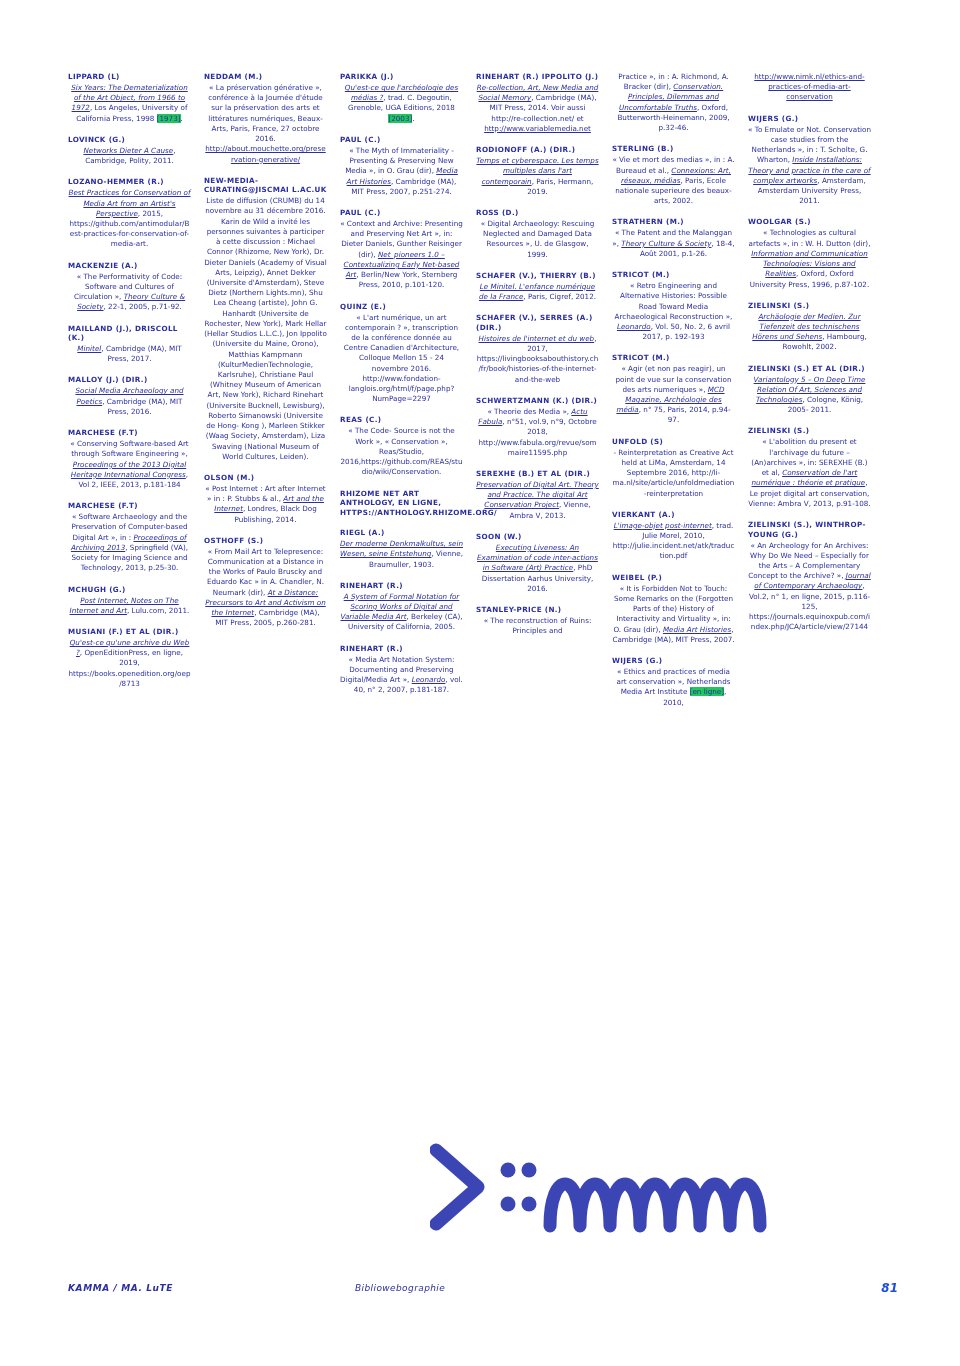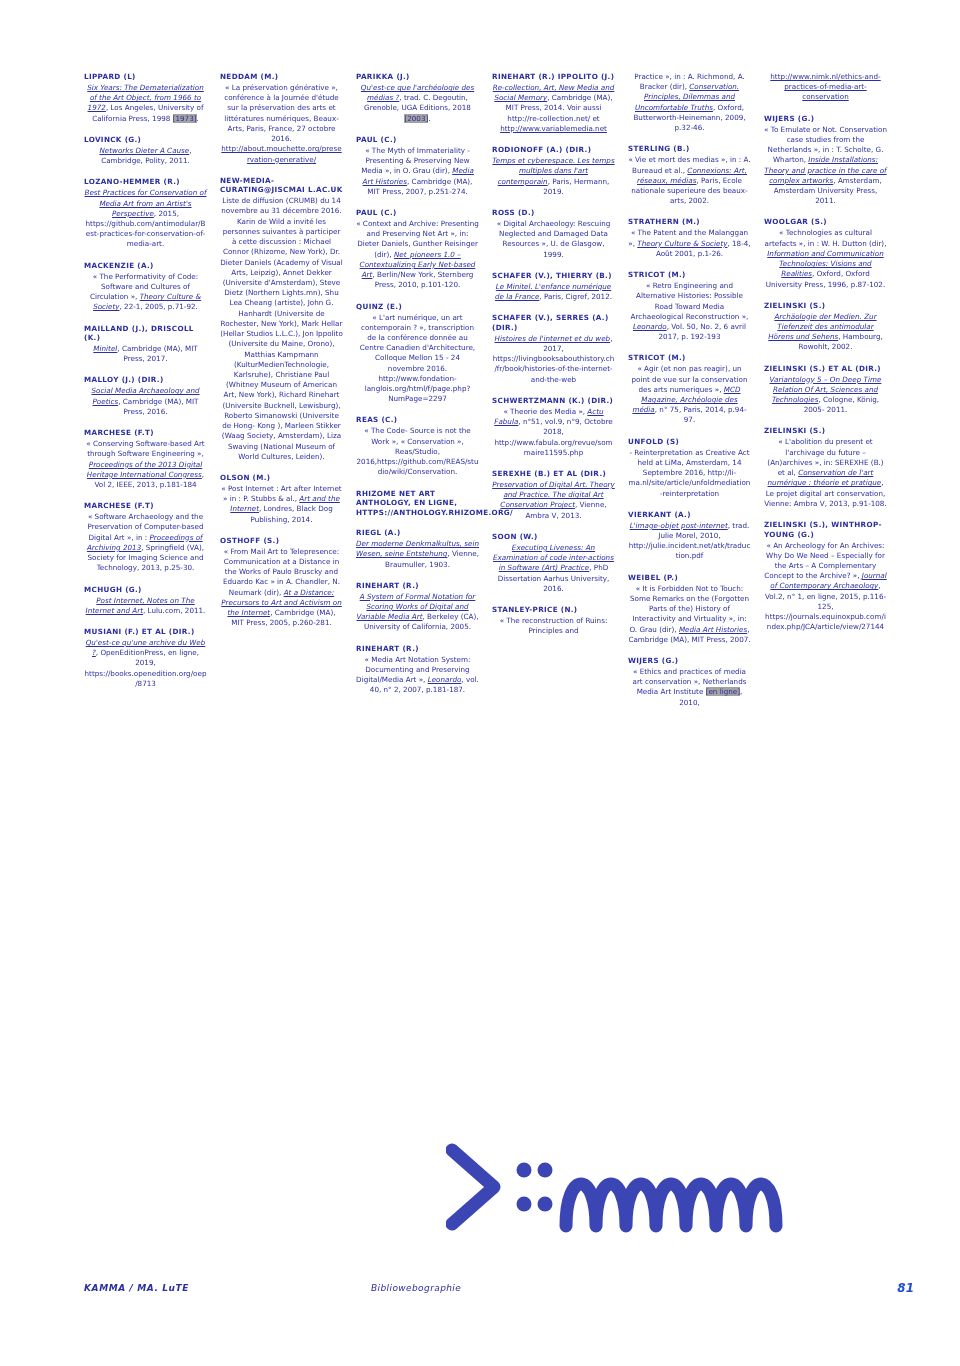--- a/index.html
+++ b/index.html
@@ -10,21 +10,21 @@
   body {
     width: 960px;
     height: 1366px;
     position: relative;
     font-family: "DejaVu Sans", sans-serif;
     color: #2b2fa0;
     overflow: hidden;
   }
   .page {
     position: absolute;
-    left: 16px; top: 0;
+    left: 0; top: 0;
     width: 790px;
     height: 1366px;
     text-decoration: underline;
   }
   .columns {
     position: absolute;
     left: 68px;
     top: 72px;
     width: 830px;
     display: flex;
@@ -50,21 +50,21 @@
     font-size: 7.2px;
     line-height: 1.42;
     color: #2b2fa0;
     text-align: center;
     word-break: break-word;
     overflow-wrap: break-word;
     hyphens: auto;
   }
   .ref .u { text-decoration: underline; }
   .ref .iu { font-style: italic; text-decoration: underline; }
-  .ref .hl { background: #a3a3a3; }
+  .ref .hl { background: #22c55e; }
 
   
   .artwork {
     position: absolute;
     left: 430px;
     top: 1130px;
     width: 340px;
     height: 115px;
   }
   
@@ -290,21 +290,21 @@
         <div class="entry">
           <div class="author">WIJERS (G.)</div>
           <div class="ref">« To Emulate or Not. Conservation case studies from the Netherlands », in : T. Scholte, G. Wharton, <span class="iu">Inside Installations: Theory and practice in the care of complex artworks</span>, Amsterdam, Amsterdam University Press, 2011.</div>
         </div>
         <div class="entry">
           <div class="author">WOOLGAR (S.)</div>
           <div class="ref">« Technologies as cultural artefacts », in : W. H. Dutton (dir), <span class="iu">Information and Communication Technologies: Visions and Realities</span>, Oxford, Oxford University Press, 1996, p.87-102.</div>
         </div>
         <div class="entry">
           <div class="author">ZIELINSKI (S.)</div>
-          <div class="ref"><span class="iu">Archäologie der Medien. Zur Tiefenzeit des antimodular Hörens und Sehens</span>, Hambourg, Rowohlt, 2002.</div>
+          <div class="ref"><span class="iu">Archäologie der Medien. Zur Tiefenzeit des technischens Hörens und Sehens</span>, Hambourg, Rowohlt, 2002.</div>
         </div>
         <div class="entry">
           <div class="author">ZIELINSKI (S.) ET AL (DIR.)</div>
           <div class="ref"><span class="iu">Variantology 5 – On Deep Time Relation Of Art, Sciences and Technologies</span>, Cologne, König, 2005- 2011.</div>
         </div>
         <div class="entry">
           <div class="author">ZIELINSKI (S.)</div>
           <div class="ref">« L'abolition du present et l'archivage du future – (An)archives », in: SEREXHE (B.) et al, <span class="iu">Conservation de l'art numérique : théorie et pratique</span>, Le projet digital art conservation, Vienne: Ambra V, 2013, p.91-108.</div>
         </div>
         <div class="entry">

